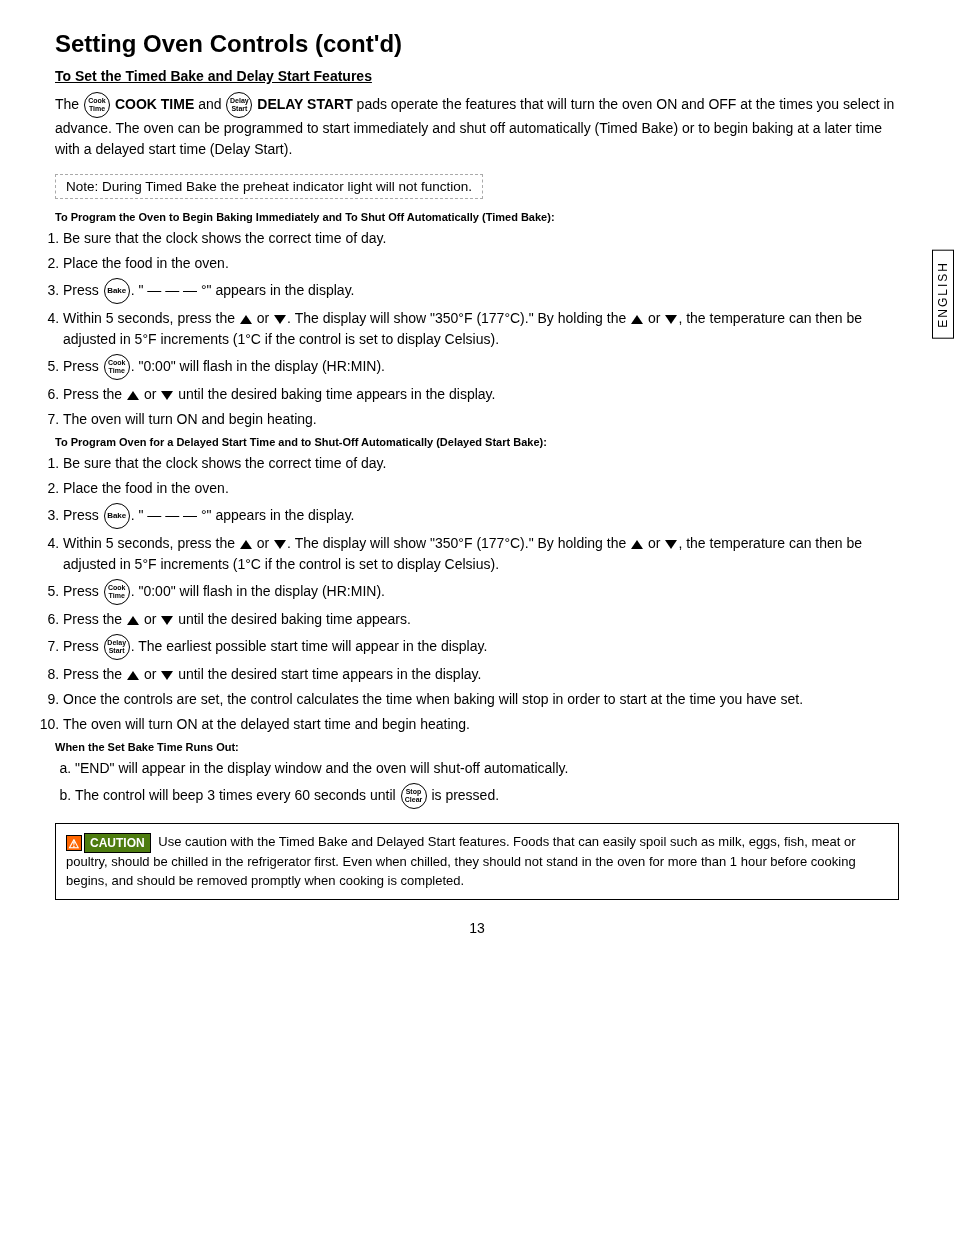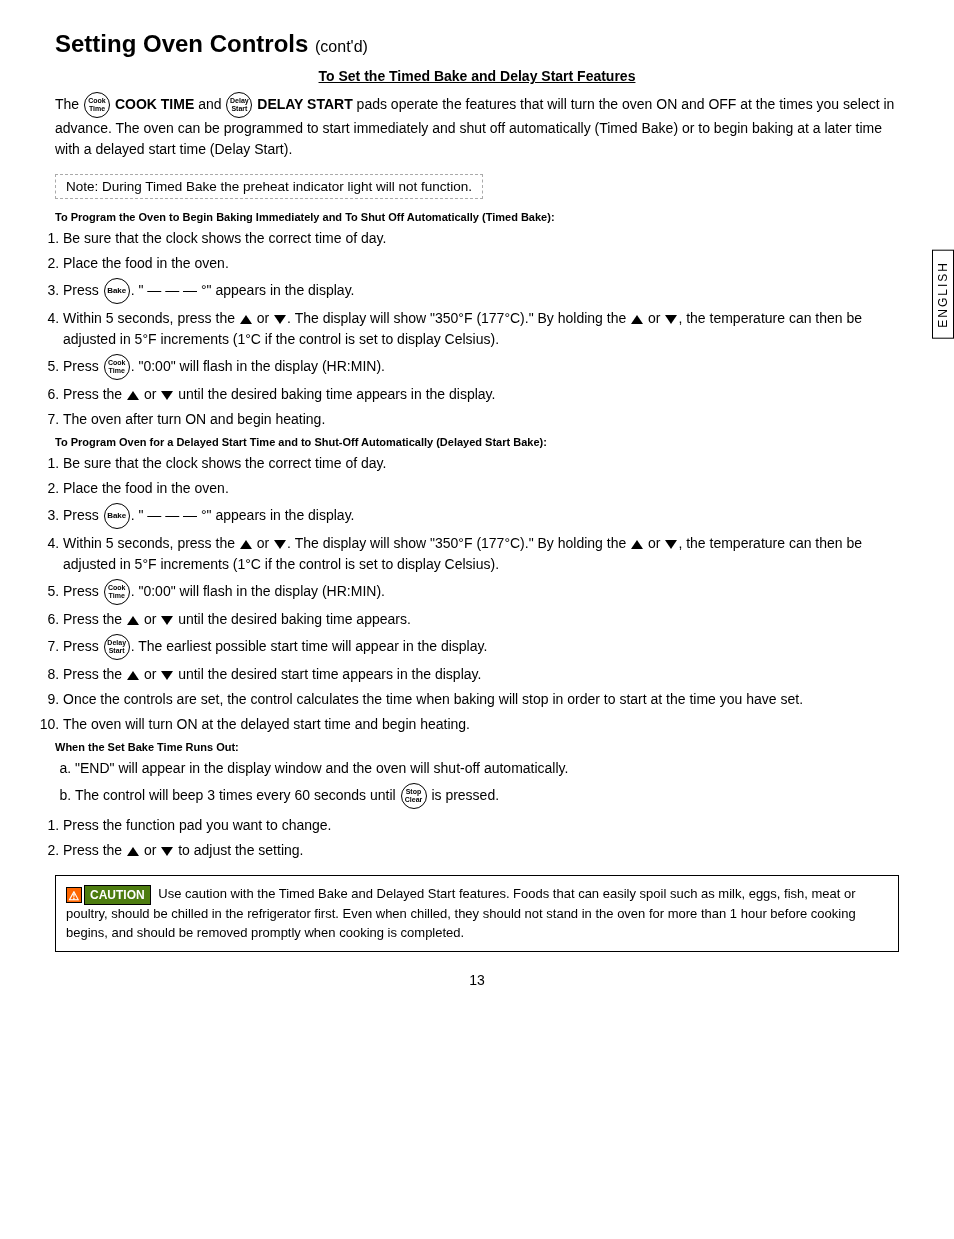--- a/index.html
+++ b/index.html
@@ -15,29 +15,28 @@
     .page {
       padding: 30px 55px 40px 55px;
       position: relative;
     }
     h1 {
       font-size: 24px;
       font-weight: bold;
       margin-bottom: 10px;
     }
     h1 span.cont {
-      font-weight: normal;
-      font-size: 16px;
+      font-weight: bold;
+      font-size: 24px;
     }
     h2 {
       font-size: 14px;
       font-weight: bold;
       margin-bottom: 8px;
       text-decoration: underline;
-      text-align: center;
     }
     h3 {
       font-size: 11px;
       font-weight: bold;
       margin-bottom: 5px;
     }
     p {
       margin-bottom: 6px;
       line-height: 1.5;
     }
@@ -196,21 +195,21 @@
     </li>
     <li>
       Within 5 seconds, press the <span class="arrow-up"></span> or <span class="arrow-down"></span>. The display will show "350°F (177°C)." By holding the <span class="arrow-up"></span> or <span class="arrow-down"></span>, the temperature can then be adjusted in 5°F increments (1°C if the control is set to display Celsius).
     </li>
     <li>
       Press <span class="btn-circle btn-circle-sm" style="font-size:7px;">Cook<br>Time</span>. "0:00" will flash in the display (HR:MIN).
     </li>
     <li>
       Press the <span class="arrow-up"></span> or <span class="arrow-down"></span> until the desired baking time appears in the display.
     </li>
-    <li>The oven after turn ON and begin heating.</li>
+    <li>The oven will turn ON and begin heating.</li>
   </ol>
 
   
   <h3>To Program Oven for a Delayed Start Time and to Shut-Off Automatically (Delayed Start Bake):</h3>
 
   <ol>
     <li>Be sure that the clock shows the correct time of day.</li>
     <li>Place the food in the oven.</li>
     <li>
       Press <span class="btn-circle btn-circle-sm" style="font-size:8px;">Bake</span>. " — — — °" appears in the display.
@@ -241,26 +240,20 @@
     <li>"END" will appear in the display window and the oven will shut-off automatically.</li>
     <li>
       The control will beep 3 times every 60 seconds until
       <span class="btn-circle btn-circle-sm" style="font-size:7px;">Stop<br>Clear</span>
       is pressed.
     </li>
   </ul>
 
   
 
-  <ol>
-    <li>Press the function pad you want to change.</li>
-    <li>
-      Press the <span class="arrow-up"></span> or <span class="arrow-down"></span> to adjust the setting.
-    </li>
-  </ol>
 
   
   <div class="caution-box">
     <span class="caution-icon">⚠</span><span class="caution-label">CAUTION</span>
     <span>Use caution with the Timed Bake and Delayed Start features. Foods that can easily spoil such as milk, eggs, fish, meat or poultry, should be chilled in the refrigerator first. Even when chilled, they should not stand in the oven for more than 1 hour before cooking begins, and should be removed promptly when cooking is completed.</span>
   </div>
 
   
   <div class="page-num">13</div>
 

